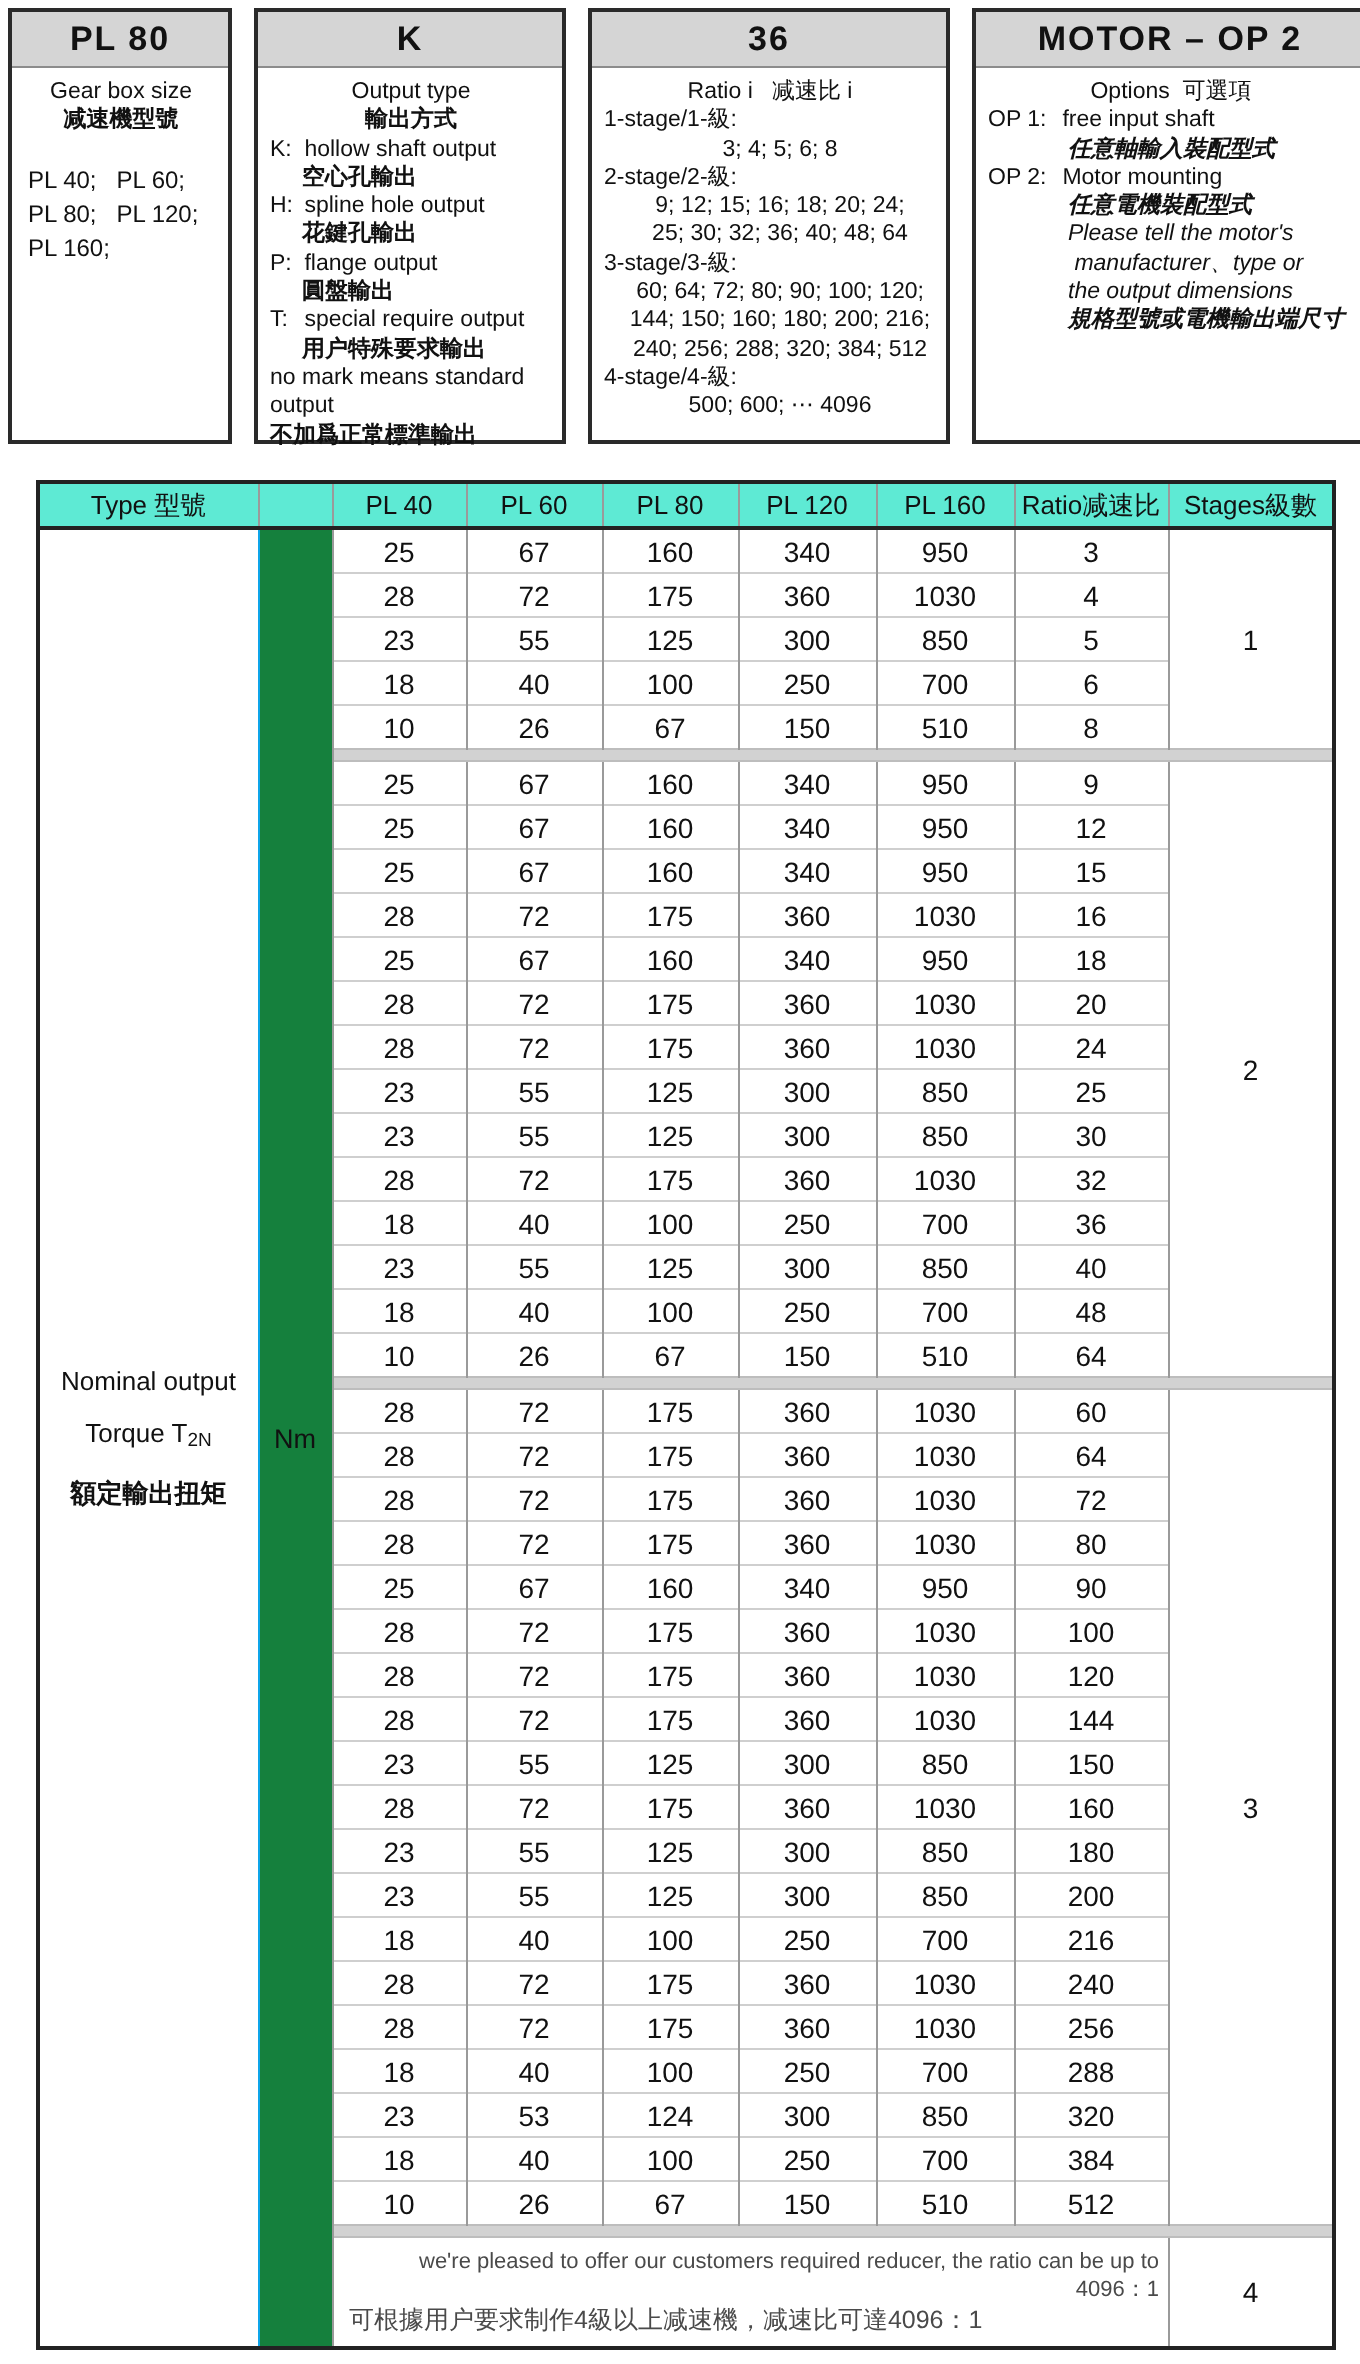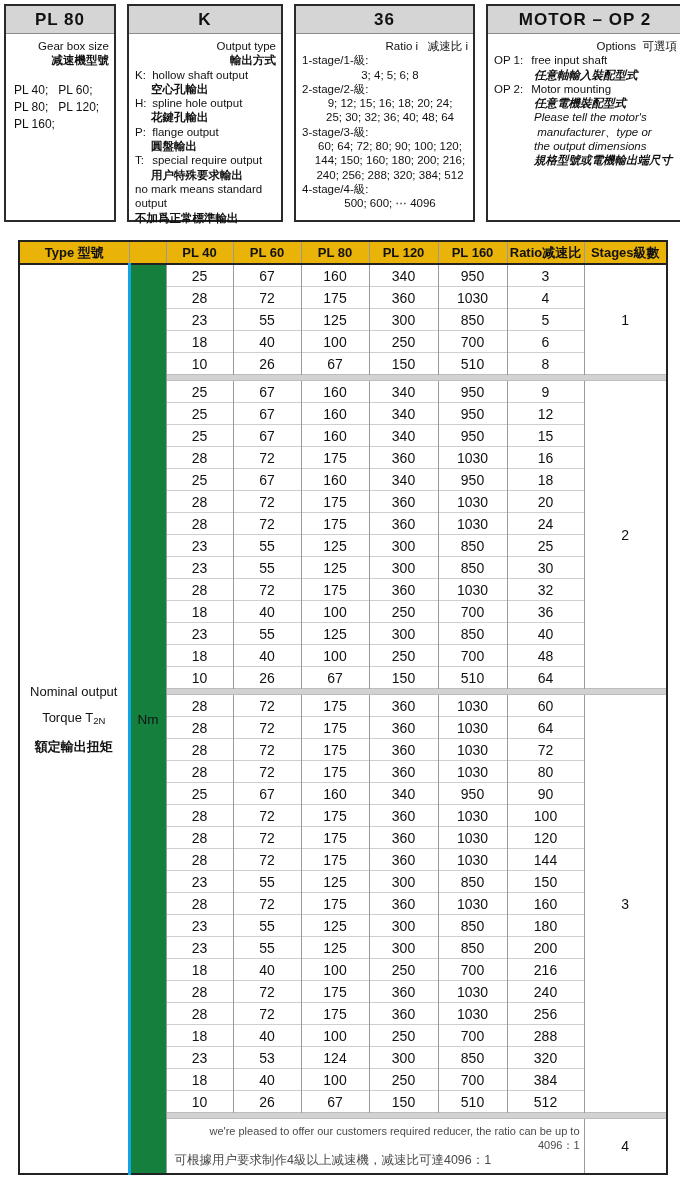--- a/index.html
+++ b/index.html
@@ -9,35 +9,35 @@
   
   .legend-row{position:absolute;left:4px;top:4px;display:flex;gap:11px;}
   .legend-box{box-sizing:border-box;height:218px;border:2px solid #2a2a2a;background:#fff;}
   .legend-box:nth-child(1){width:112px;}
   .legend-box:nth-child(2){width:156px;}
   .legend-box:nth-child(3){width:181px;}
   .legend-box:nth-child(4){width:198px;}
   .legend-title{background:#d5d5d5;border-bottom:1px solid #8c8c8c;font-size:17px;font-weight:bold;text-align:center;padding:4px 0 3px;letter-spacing:1px;}
   .legend-body{padding:5px 5px 0 6px;font-size:11.5px;line-height:14.3px;}
   .legend-body div{white-space:pre-wrap;}
-  .c{text-align:right;}
+  .c{text-align:center;}
   .zh{font-weight:bold;}
   .ind{padding-left:16px;}
   .vind{padding-left:10px;text-align:center;}
   .models{margin-top:14px;font-size:12px;line-height:17px;padding-left:2px;}
   .op-code{display:inline-block;min-width:34px;}
   .op-cont{padding-left:40px;font-style:italic;}
 
   
   table.spec{position:absolute;left:18px;top:240px;width:648px;border-collapse:collapse;table-layout:fixed;border:2px solid #222;}
-  th{font-size:13px;font-weight:bold;text-align:center;height:21px;padding:0;border:1px solid #9a9a9a;border-top:none;border-bottom:2px solid #222;background:#eab308;}
+  th{font-size:13px;font-weight:normal;text-align:center;height:21px;padding:0;border:1px solid #9a9a9a;border-top:none;border-bottom:2px solid #222;background:#5eead4;}
   td{padding:0;}
   td.num{font-size:14px;text-align:center;height:21px;border-left:1px solid #9a9a9a;border-right:1px solid #9a9a9a;border-top:1px solid #cfcfcf;}
   td.sep{background:#d2d2d2;height:5px;border-left:1px solid #9a9a9a;border-top:1px solid #bdbdbd;border-bottom:1px solid #bdbdbd;}
-  td.type-cell{border-right:3px solid #0ea5e9;vertical-align:middle;text-align:center;background:#fff;}
+  td.type-cell{border-right:1px solid #0ea5e9;vertical-align:middle;text-align:center;background:#fff;}
   td.nm-cell{border-right:1px solid #9a9a9a;vertical-align:middle;text-align:center;font-size:13.5px;background:#15803d;}
   td.stage{font-size:14px;text-align:center;vertical-align:middle;border-left:1px solid #9a9a9a;background:#fff;}
   td.note{border-left:1px solid #9a9a9a;color:#4a4a4a;vertical-align:middle;padding:5px 4px 5px 8px;}
   .note-en{font-size:11px;line-height:14px;text-align:right;}
   .note-zh{font-size:12.5px;line-height:16px;}
   .tl{line-height:26px;font-size:13px;}
   .subsc{font-size:9.5px;vertical-align:-2px;}
 </style>
 </head>
 <body>

